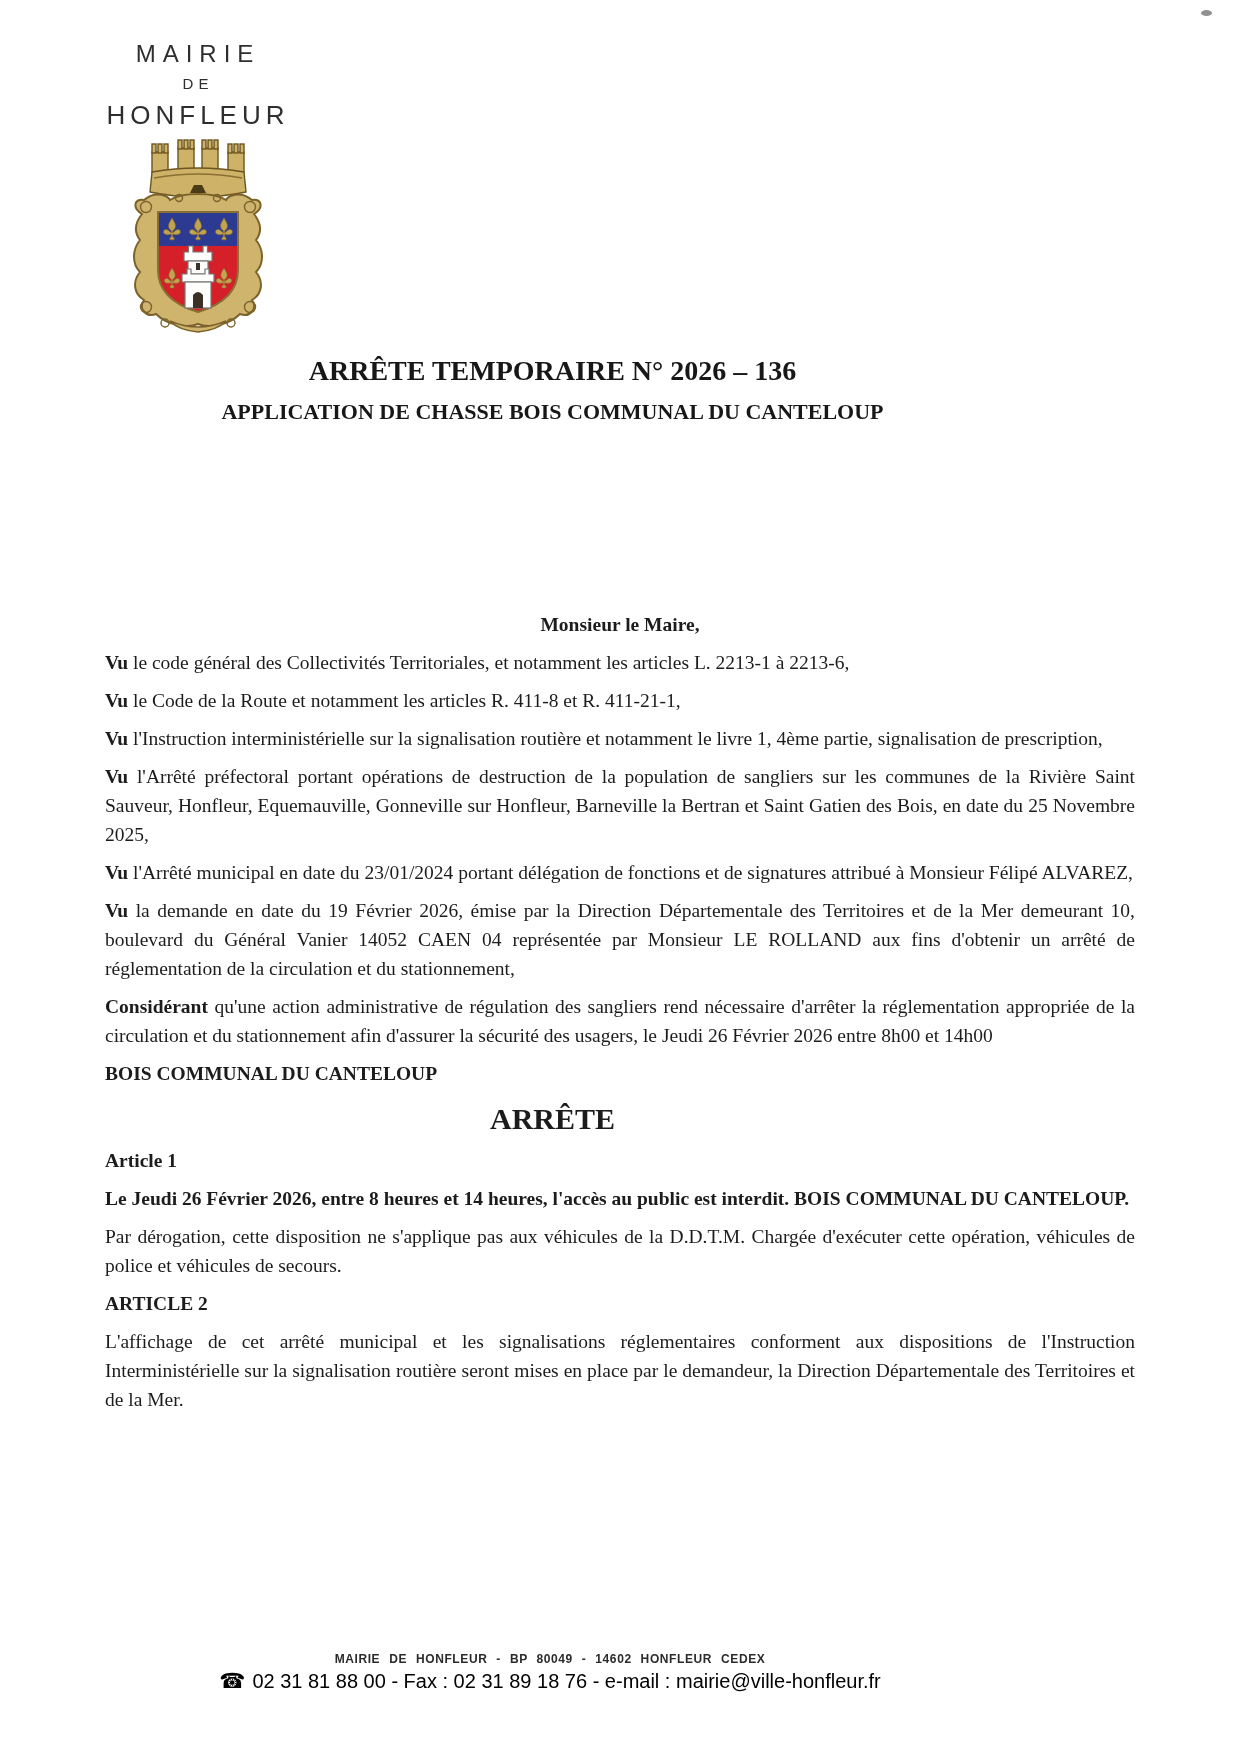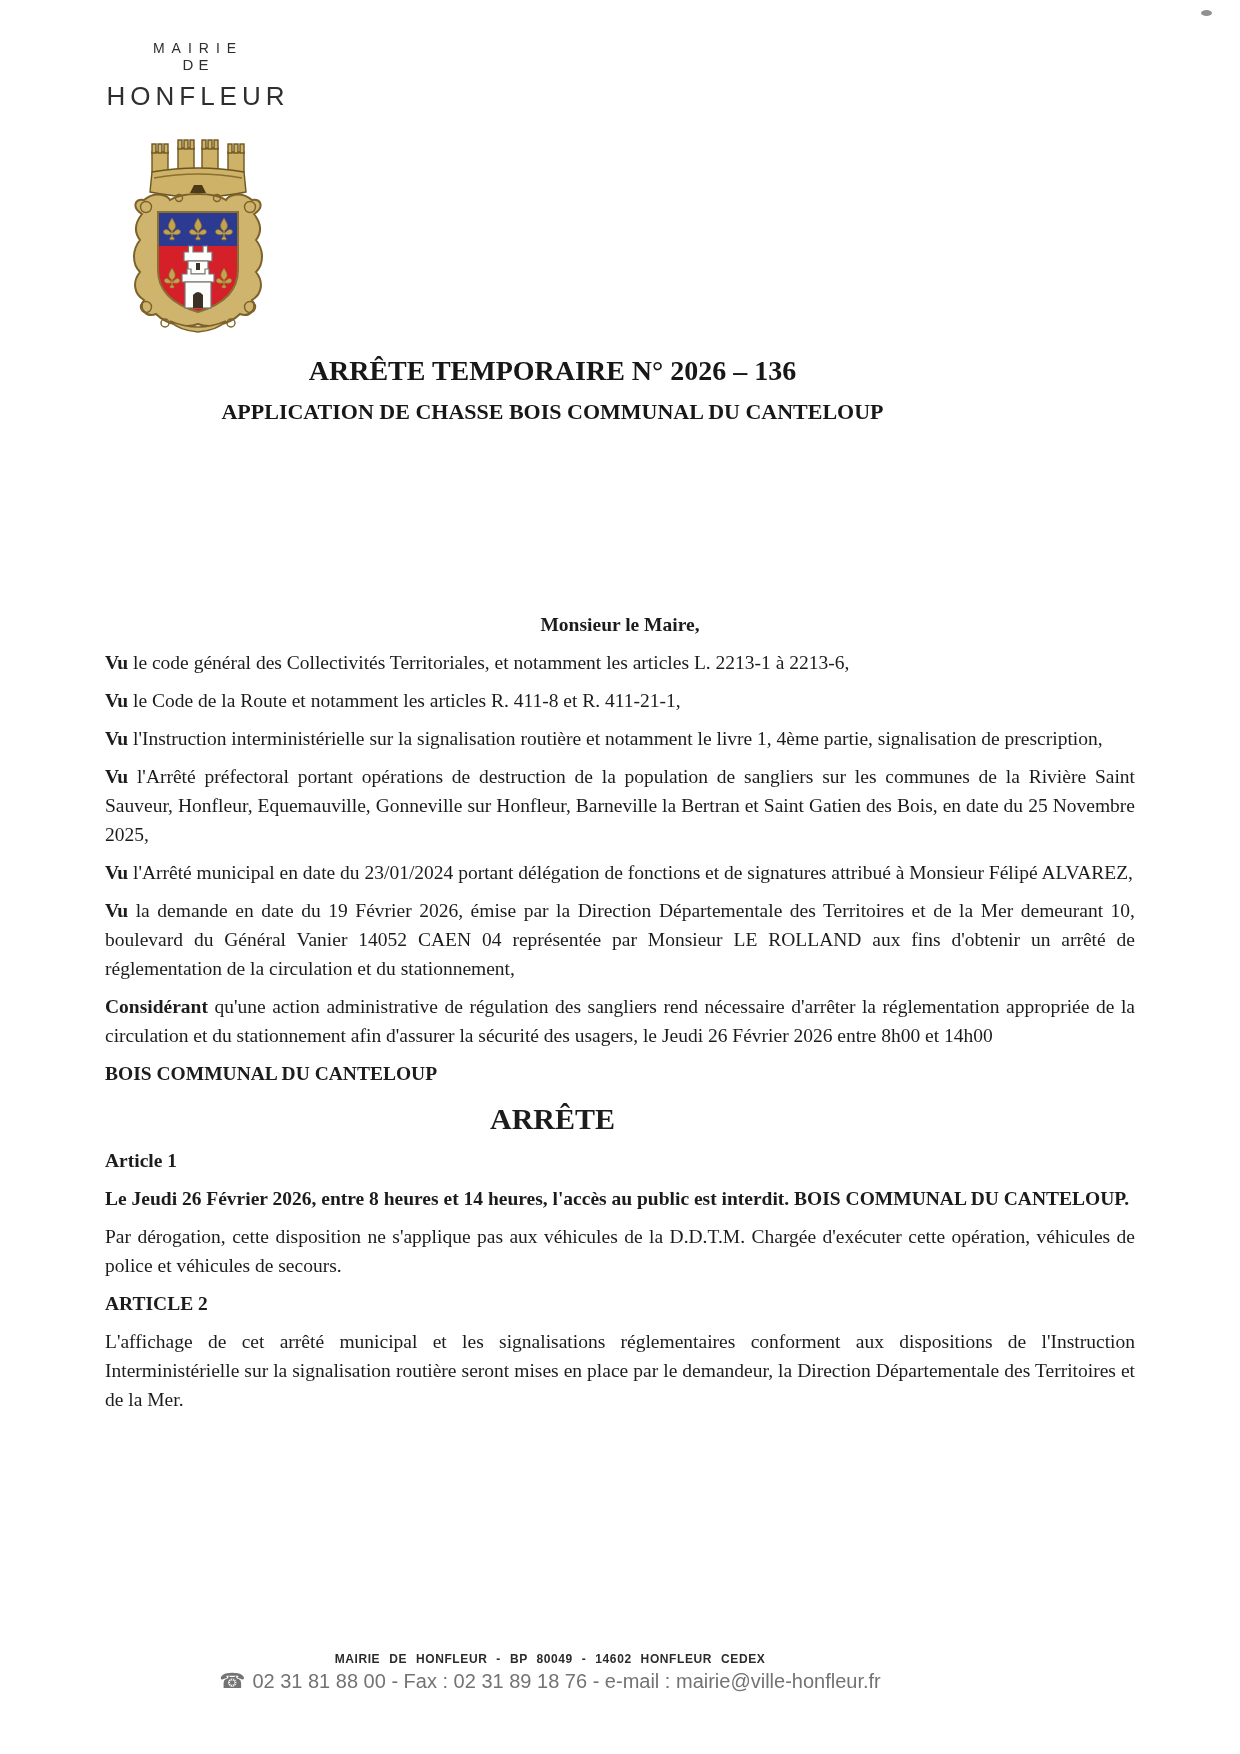--- a/index.html
+++ b/index.html
@@ -5,22 +5,22 @@
 <style>
   html,body { margin:0; padding:0; background:#ffffff; }
   .page {
     position:relative; width:1240px; height:1754px; background:#ffffff;
     font-family:"Liberation Serif", serif; color:#1c1c1c; overflow:hidden;
   }
 
   
   .org { position:absolute; left:88px; top:40px; width:220px; text-align:center;
          font-family:"Liberation Sans", sans-serif; color:#2e2e2e; }
-  .org-line1 { font-size:14px; letter-spacing:7px; }
-  .org-line2 { font-size:15px; letter-spacing:5px; }
+  .org-line1 { font-size:24px; letter-spacing:7px; }
+  .org-line2 { font-size:15px; letter-spacing:5px; margin-top:7px; }
   .org-line3 { font-size:26px; letter-spacing:5px; margin-top:8px; }
 
   
   .crest { position:absolute; left:108px; top:128px; width:180px; height:220px; }
 
   
   .titleblock { position:absolute; left:105px; top:356px; width:895px;
                 text-align:center; font-weight:bold; color:#171717; }
   .title1 { font-size:28px; line-height:30px; }
   .title2 { font-size:23px; line-height:30px; margin-top:12px; }
@@ -34,21 +34,21 @@
   .salutation { font-weight:bold; text-align:center; }
   .subject-heading { font-weight:bold; text-align:left; }
   .article-heading { font-weight:bold; text-align:left; margin-top:6px; }
   .decree-heading { width:895px; text-align:center; font-weight:bold;
                     font-size:30px; line-height:30px; margin:16px 0 12px 0; }
 
   
   .footer { position:absolute; left:0; top:1652px; width:1100px; text-align:center;
             font-family:"Liberation Sans", sans-serif; color:#2b2b2b; }
   .footer1 { font-size:12px; letter-spacing:0.6px; word-spacing:5px;font-weight:bold; }
-  .footer2 { font-size:20px; margin-top:3px; color:#737373; }
+  .footer2 { font-size:20px; margin-top:3px; color:#000000; }
   .phone-glyph { font-family:"DejaVu Sans", sans-serif; font-size:21px; margin-right:7px; }
 
   
   .speck { position:absolute; left:1201px; top:10px; width:11px; height:6px;
            background:#7d7d7d; border-radius:50%; opacity:.85; }
 </style>
 </head>
 <body>
 
 <div class="page">

